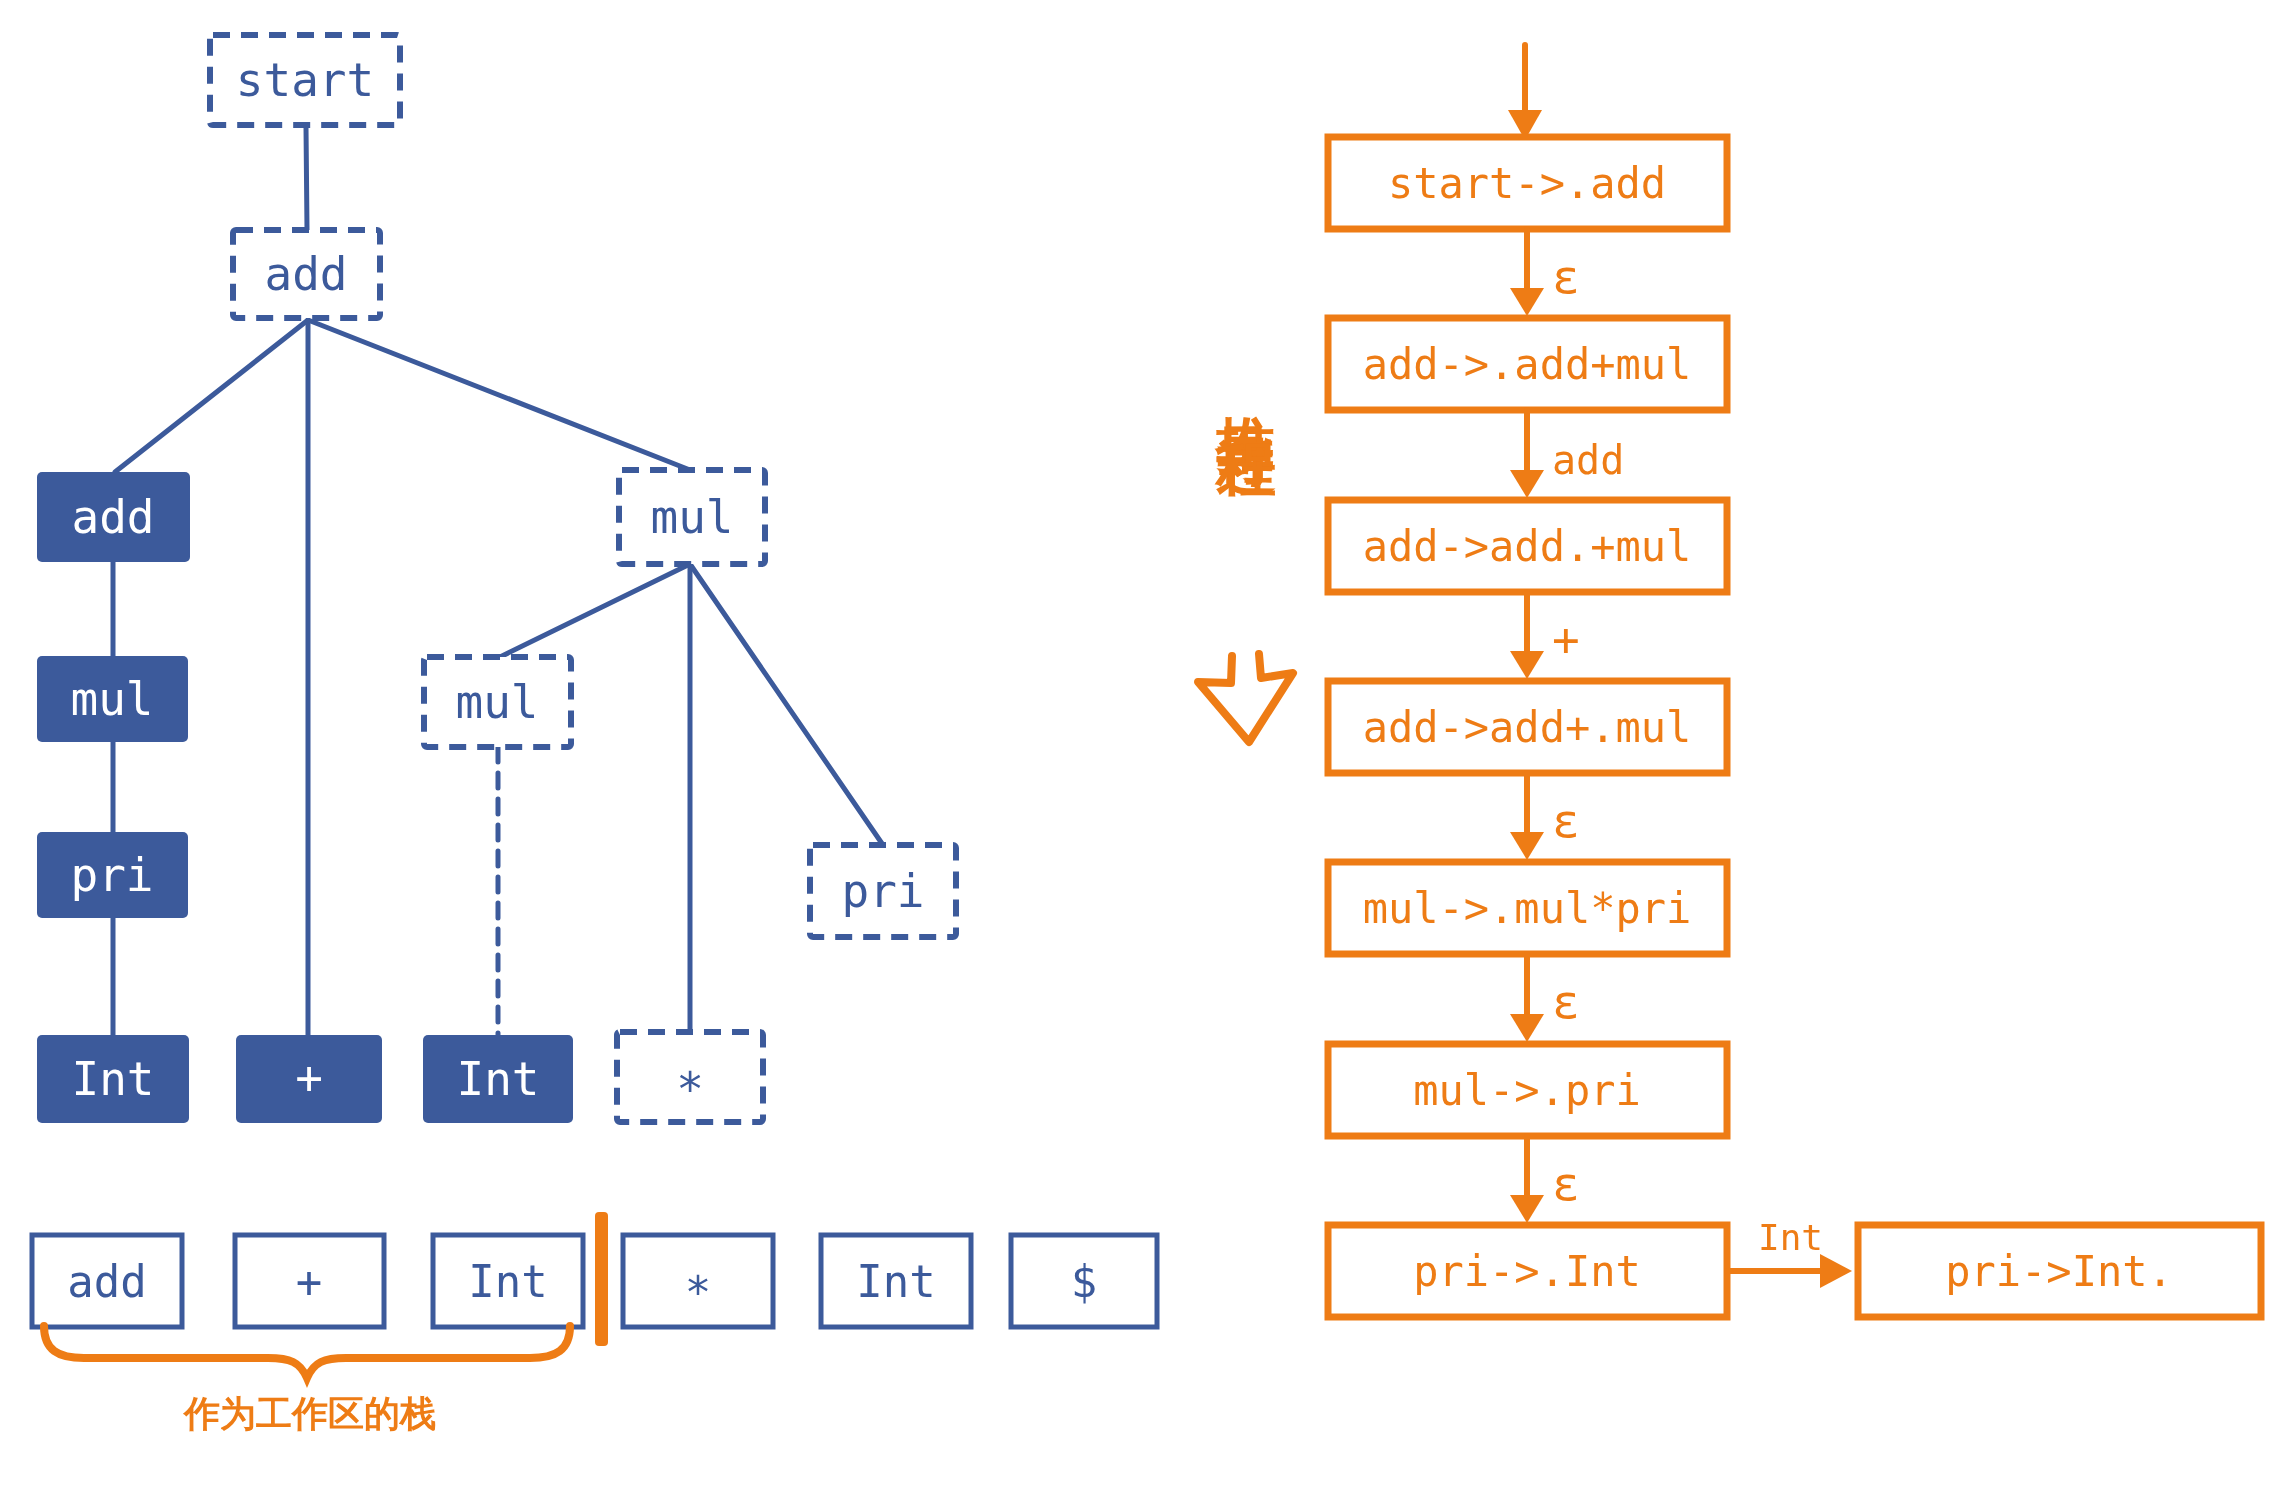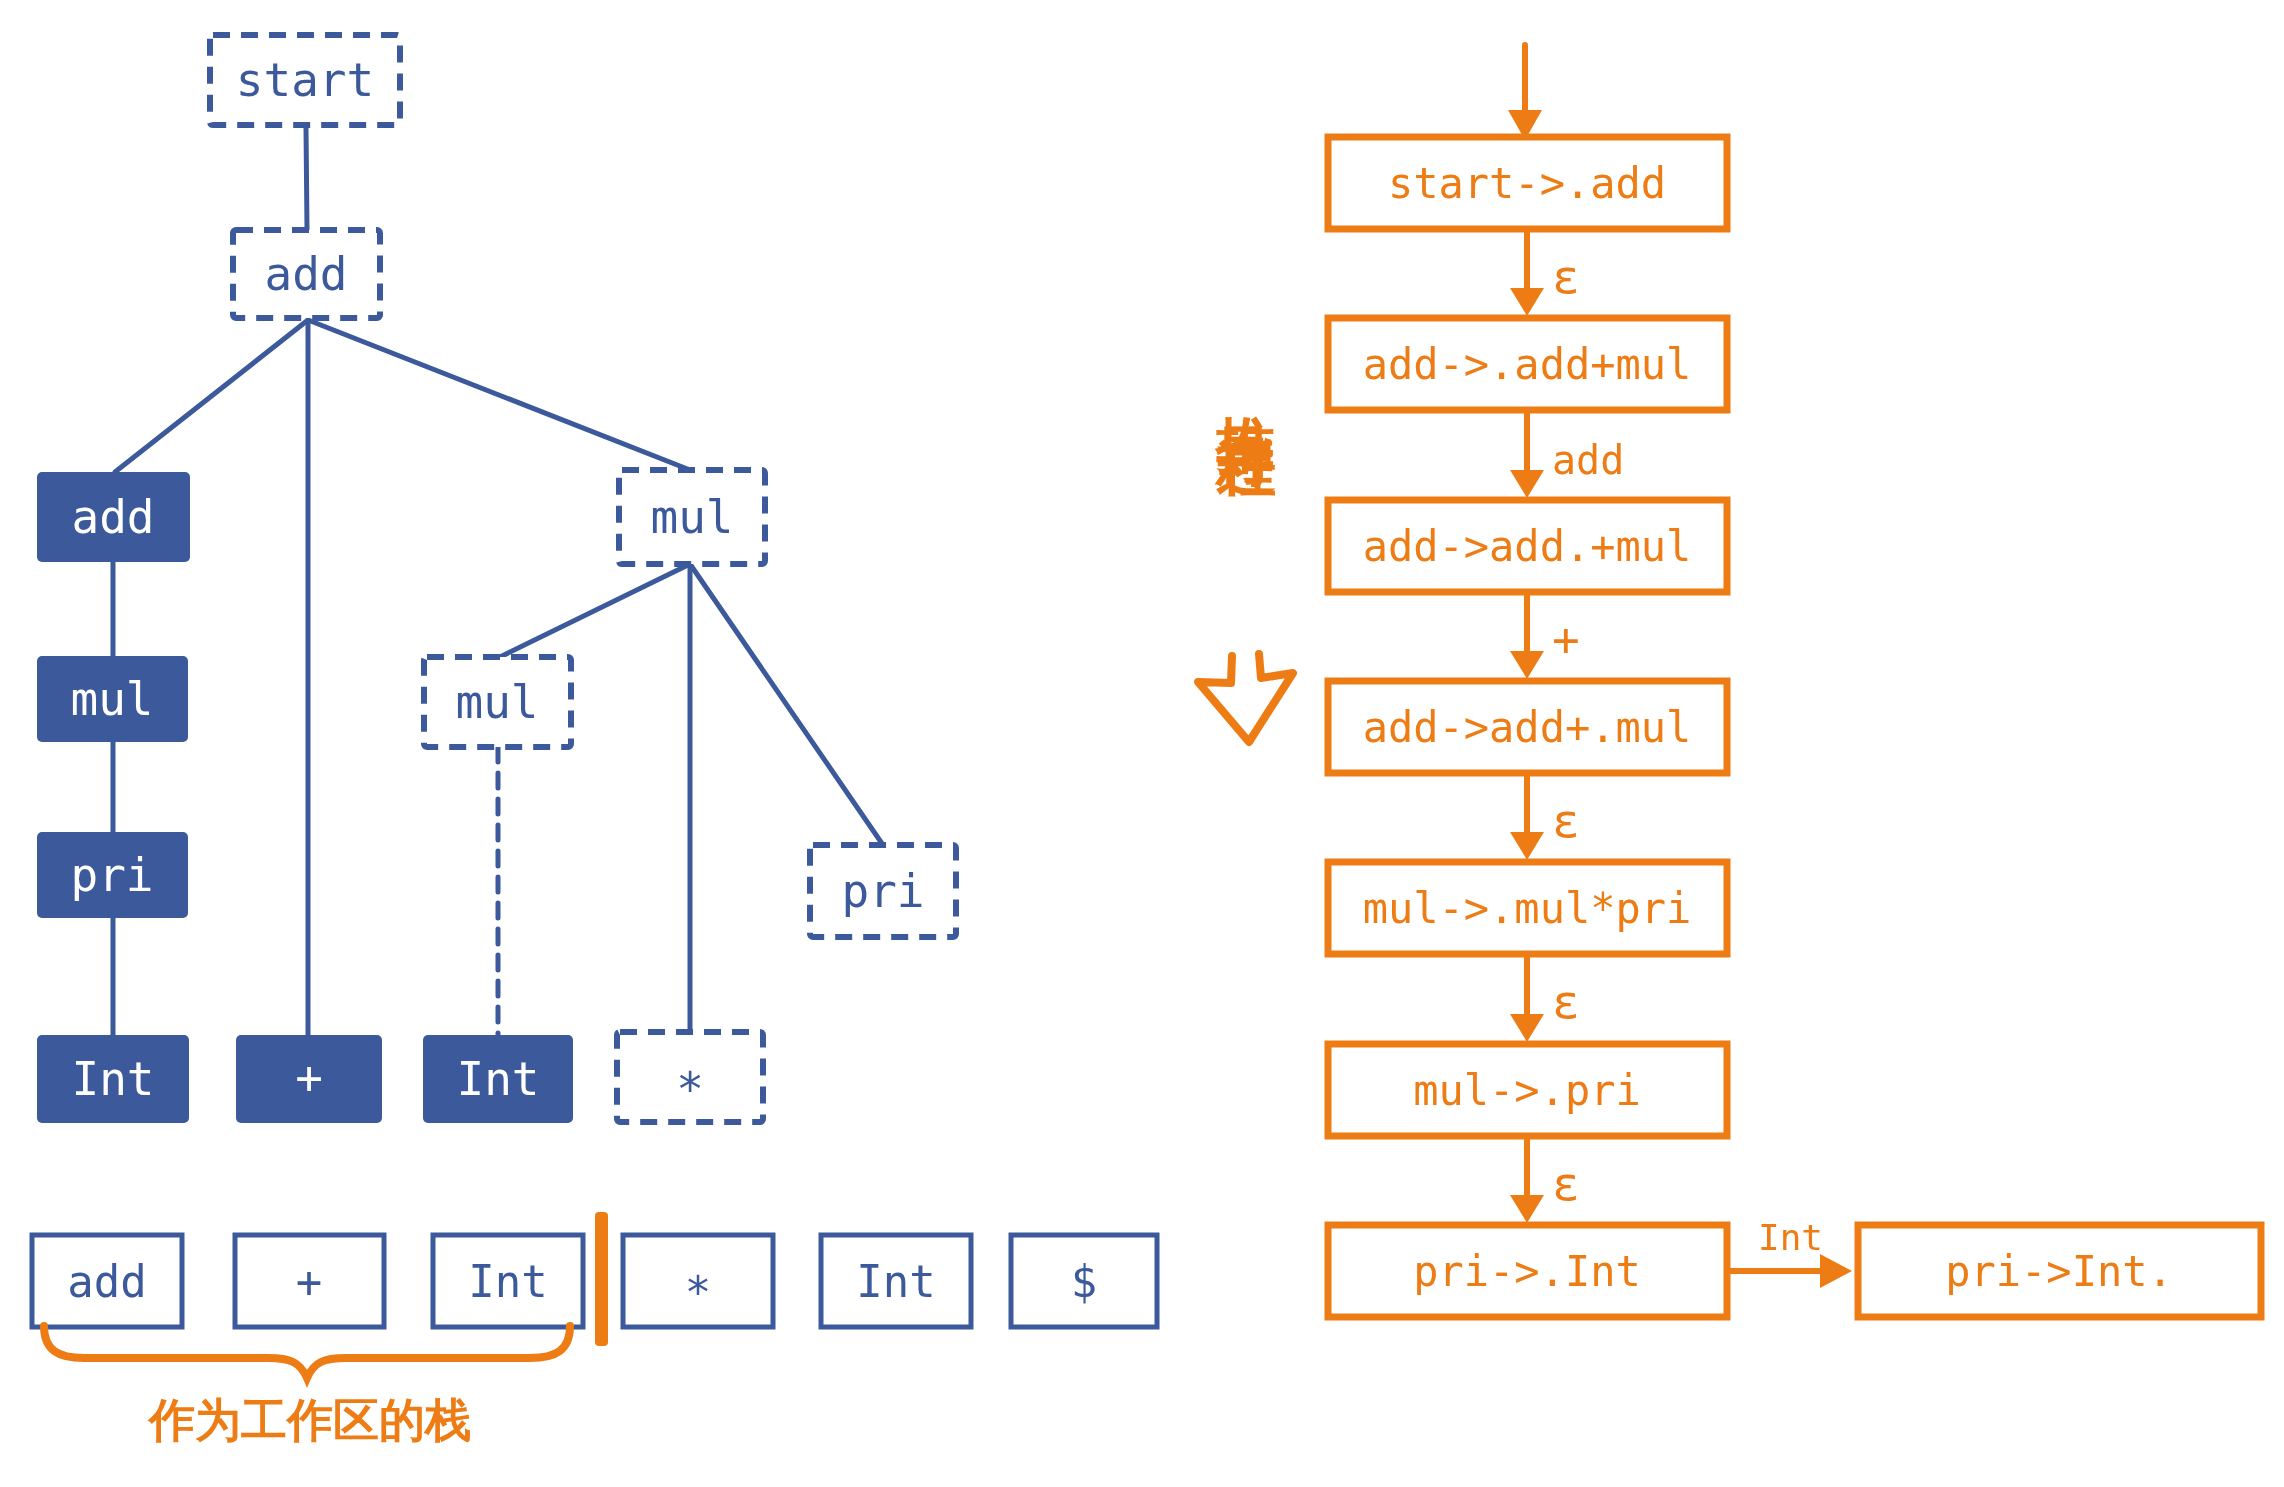--- a/index.html
+++ b/index.html
@@ -4,21 +4,21 @@
 <style>
   html,body{margin:0;padding:0;background:#ffffff;}
   .stage{position:relative;width:2284px;height:1487px;background:#ffffff;overflow:hidden;
          font-family:"DejaVu Sans Mono", monospace;border-radius:31px;}
   svg{position:absolute;left:0;top:0;}
   .vlabel{position:absolute;left:1206px;top:368px;height:300px;
           writing-mode:vertical-rl;text-orientation:upright;
           color:#ee7c15;font-size:60px;font-weight:bold;letter-spacing:10px;
           font-family:"DejaVu Sans", sans-serif;}
   .caption{position:absolute;left:60px;top:1390px;width:500px;text-align:center;
-           color:#ee7c15;font-size:46px;font-weight:bold;
+           color:#ee7c15;font-size:36px;font-weight:bold;
            font-family:"DejaVu Sans", sans-serif;}
   text{font-family:"DejaVu Sans Mono", monospace;}
   .t-blue{fill:#3c5a9b;}
   .t-white{fill:#ffffff;}
 </style>
 </head>
 <body>
 
 <div class="stage">
 <svg width="2284" height="1487" viewBox="0 0 2284 1487">

